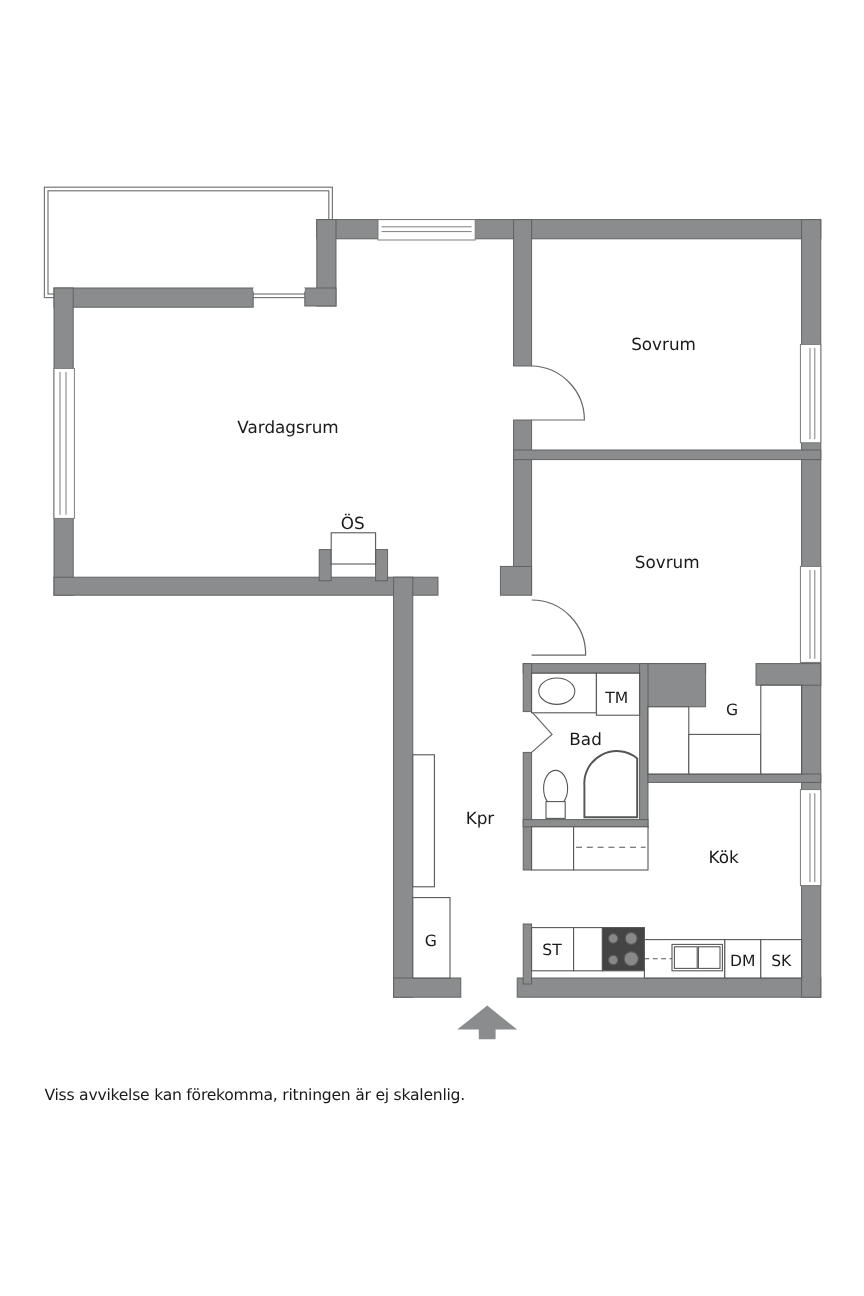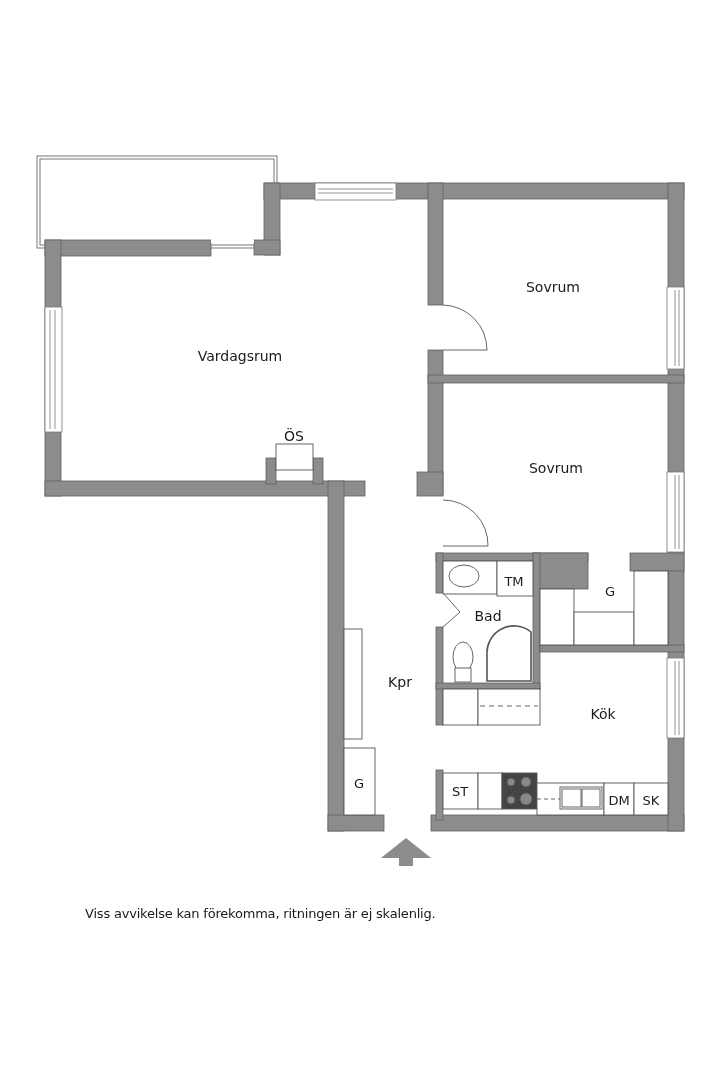--- a/index.html
+++ b/index.html
@@ -1,19 +1,19 @@
 <!DOCTYPE html>
 <html><head>
 <meta charset="utf-8">
 <style>
   html,body{margin:0;padding:0;background:#ffffff;}
   body{width:720px;height:1080px;position:relative;overflow:hidden;font-family:"DejaVu Sans","Liberation Sans",sans-serif;}
   #plan{position:absolute;left:0;top:0;}
   .label{font-family:"DejaVu Sans","Liberation Sans",sans-serif;fill:#1a1a1a;}
-  #footer{position:absolute;left:37px;top:906px;font-size:13px;color:#1a1a1a;font-family:"DejaVu Sans","Liberation Sans",sans-serif;letter-spacing:-0.2px;margin-left:48px;}
+  #footer{position:absolute;left:37px;top:906px;font-size:13px;color:#1a1a1a;font-family:"DejaVu Sans","Liberation Sans",sans-serif;letter-spacing:-0.2px;}
 </style>
 </head>
 <body>
 
 <svg id="plan" width="720" height="1080" viewBox="0 0 720 1080" xmlns="http://www.w3.org/2000/svg">
 
   <g fill="none" stroke="#777" stroke-width="1">
     <rect x="37" y="156" width="240" height="92"></rect>
     <rect x="40" y="159" width="234" height="86"></rect>
   </g>

